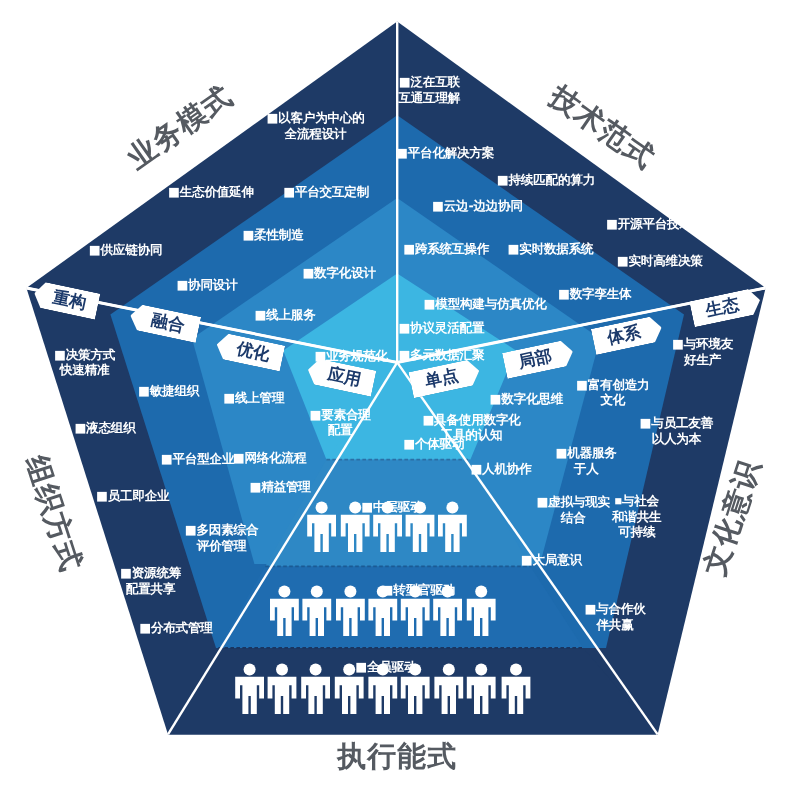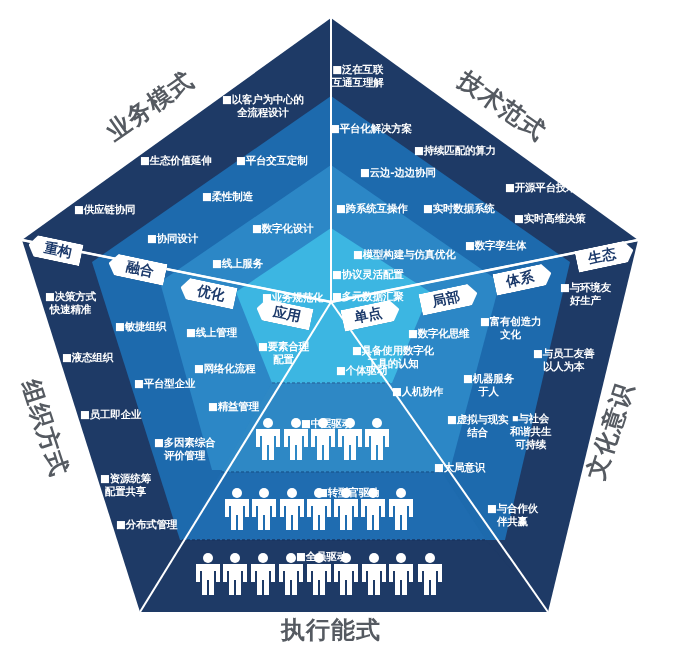--- a/index.html
+++ b/index.html
@@ -128,21 +128,21 @@
 <div class="item" style="left:62px;top:351px;">■<span>液态组织</span></div>
 <div class="item" style="left:80px;top:408px;">■<span>员工即企业</span></div>
 <div class="item" style="left:100px;top:472px;">■<span>资源统筹
 配置共享</span></div>
 <div class="item" style="left:116px;top:518px;">■<span>分布式管理</span></div>
 <div class="item" style="left:115px;top:320px;">■<span>敏捷组织</span></div>
 <div class="item" style="left:134px;top:377px;">■<span>平台型企业</span></div>
 <div class="item" style="left:154px;top:436px;">■<span>多因素综合
 评价管理</span></div>
 <div class="item" style="left:186px;top:326px;">■<span>线上管理</span></div>
-<div class="item" style="left:194px;top:362px;">■<span>网络化流程</span></div>
+<div class="item" style="left:194px;top:376px;">■<span>网络化流程</span></div>
 <div class="item" style="left:208px;top:400px;">■<span>精益管理</span></div>
 <div class="item" style="left:258px;top:340px;">■<span>要素合理
 配置</span></div>
 
 <div class="item" style="left:560px;top:281px;">■<span>与环境友
 好生产</span></div>
 <div class="item" style="left:533px;top:347px;">■<span>与员工友善
 以人为本</span></div>
 <div class="item" style="left:510px;top:413px;font-family:Liberation Mono, monospace;">■<span>与社会
 和谐共生

